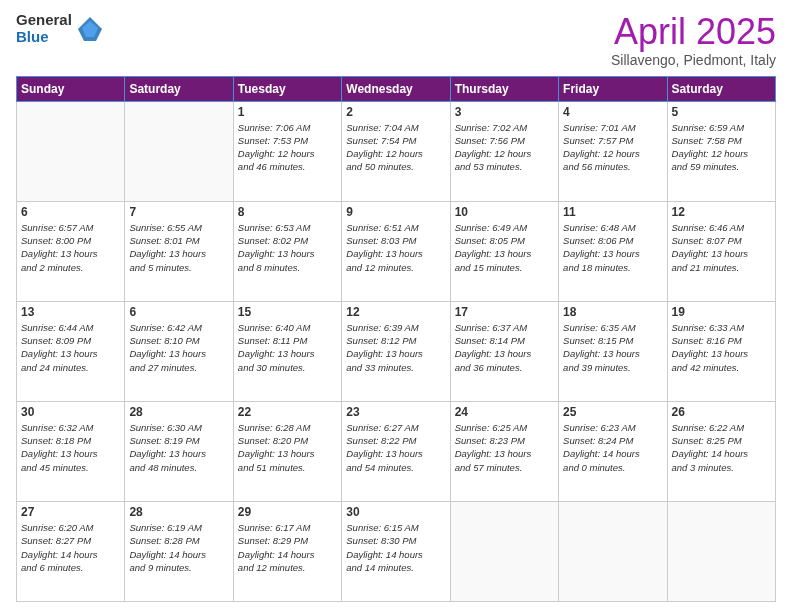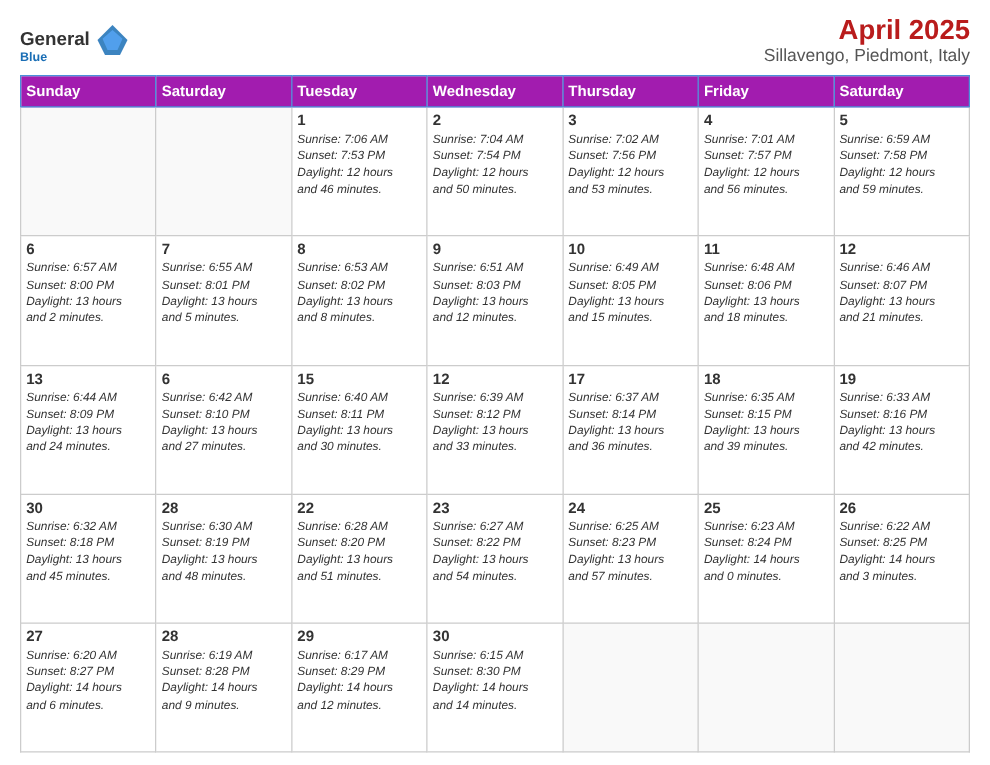--- a/index.html
+++ b/index.html
@@ -25,60 +25,59 @@
     }
     .logo {
       display: flex;
       align-items: center;
       gap: 2px;
     }
     .logo-text {
       display: flex;
       flex-direction: column;
       line-height: 1.1;
-      margin-top: 12px;
     }
     .logo-general {
       font-size: 15px;
       font-weight: bold;
       color: #333;
     }
     .logo-blue {
-      font-size: 10px;
+      font-size: 15px;
       font-weight: bold;
       color: #1a6eb5;
     }
     .logo-icon {
       width: 28px;
       height: 28px;
       margin-left: 2px;
     }
     .title-block {
       text-align: right;
     }
     .main-title {
-      font-size: 22px;
-      font-weight: bold;
-      color: #b91c1c;
+      font-size: 36px;
+      font-weight: normal;
+      color: #a21caf;
       line-height: 1.1;
     }
     .subtitle {
       font-size: 14px;
       color: #555;
       text-align: right;
     }
     .calendar {
       flex: 1;
       border: 1px solid #ccc;
       border-collapse: collapse;
       width: 100%;
       table-layout: fixed;
     }
     .calendar th {
-      background-color: #a21caf;
+      background-color: #701a75;
       color: #fff;
       font-size: 12px;
       font-weight: bold;
       padding: 5px 4px;
       text-align: left;
       border: 1px solid #4a90d9;
     }
     .calendar td {
       border: 1px solid #ccc;
       vertical-align: top;

